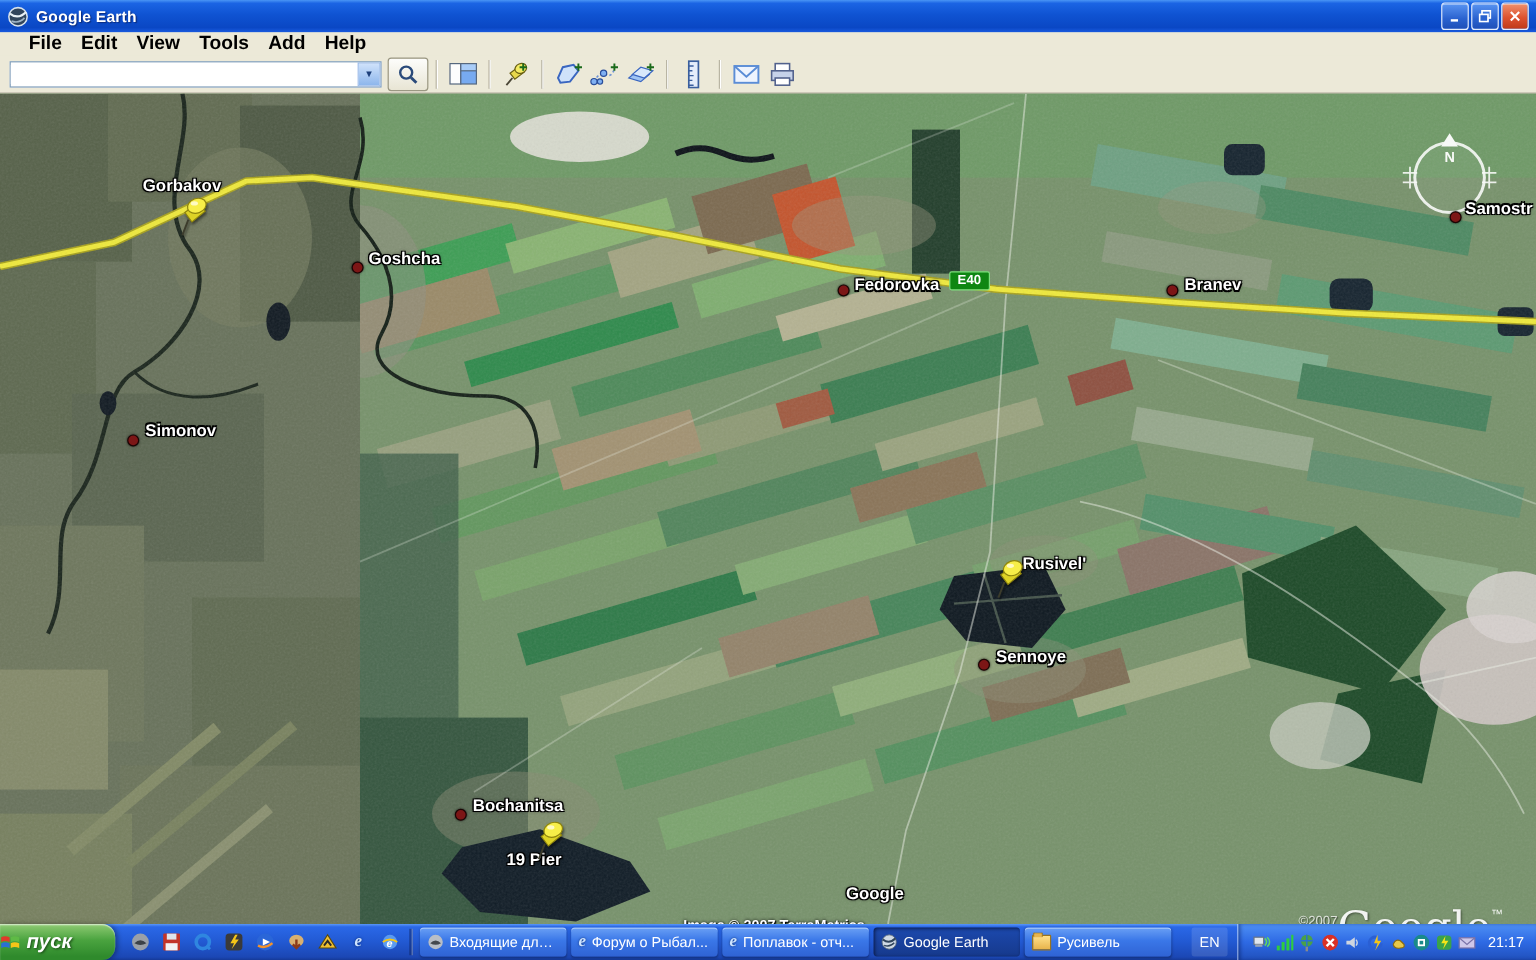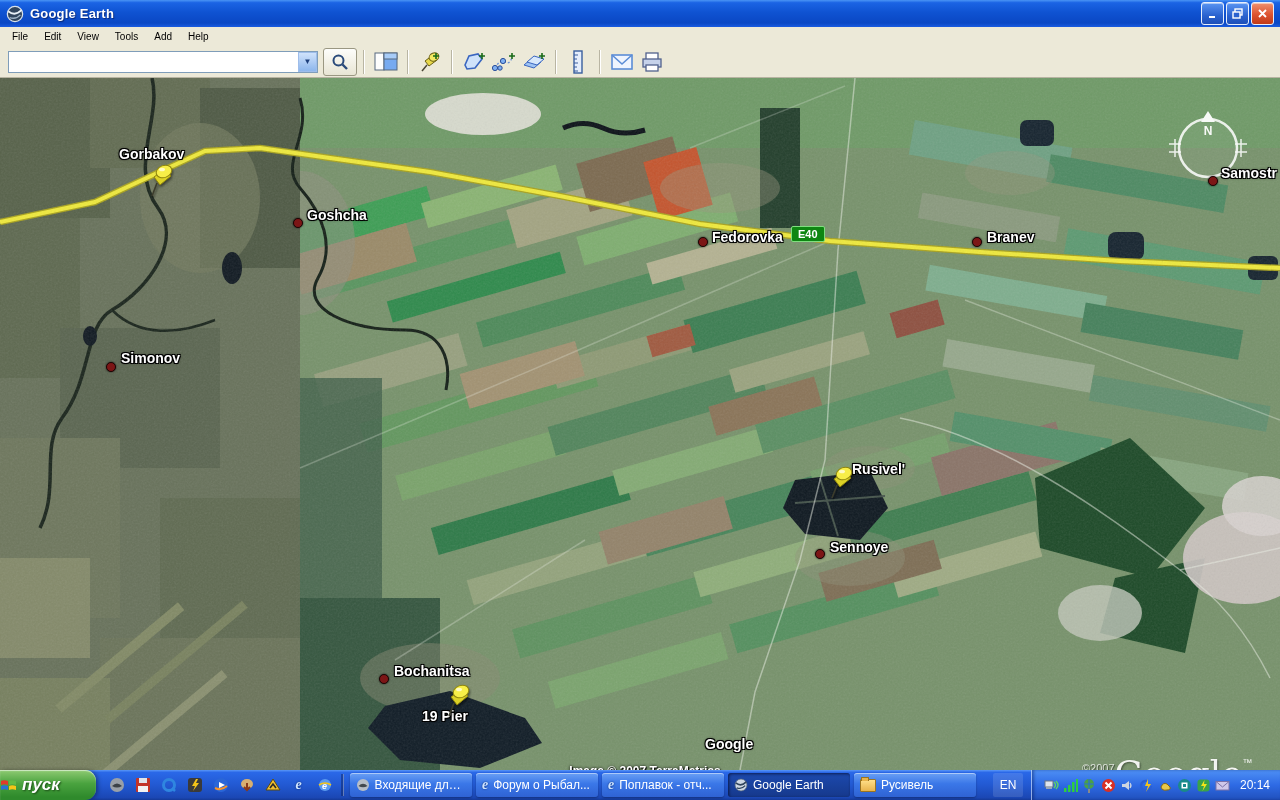--- a/index.html
+++ b/index.html
@@ -14,21 +14,21 @@
     text-shadow:1px 1px 1px #0a2a7a;letter-spacing:.2px;}
   .winbtns{margin-left:auto;display:flex;gap:2px;}
   .winbtn{width:21px;height:21px;border-radius:3px;border:1px solid #e6eefc;
     display:flex;align-items:center;justify-content:center;color:#fff;font-size:11px;
     font-weight:bold;background:linear-gradient(180deg,#5a95f2,#2a62cf 60%,#1e4fb8);
     box-shadow:inset 0 1px 0 rgba(255,255,255,.5);cursor:pointer;}
   .winbtn.close{background:linear-gradient(180deg,#f0926f,#dd5330 55%,#c03a18);}
 
   
   .menubar{position:absolute;top:27px;left:0;width:1280px;height:19px;background:#ece9d8;
-    display:flex;align-items:center;padding-left:4px;box-sizing:border-box;font-size:10px;color:#000;}
+    display:flex;align-items:center;padding-left:16px;box-sizing:border-box;font-size:16px;color:#000;font-weight:bold;}
   .menubar span{padding:1px 8px;cursor:default;}
 
   
   .toolbar{position:absolute;top:46px;left:0;width:1280px;height:32px;background:#ece9d8;
     border-bottom:1px solid #b8b4a2;display:flex;align-items:center;padding-left:8px;box-sizing:border-box;}
   .searchcombo{width:308px;height:20px;background:#fff;border:1px solid #7f9db9;display:flex;align-items:center;}
   .searchcombo input{flex:1;border:none;outline:none;height:16px;font-size:12px;padding:0 3px;
     font-family:"Liberation Sans",sans-serif;}
   .combo-arrow{width:17px;height:18px;margin:0;background:linear-gradient(180deg,#cfe2fb,#8db6ec);
     border:1px solid #9ebdea;display:flex;align-items:center;justify-content:center;
@@ -562,17 +562,17 @@
             <rect x="1.5" y="1.5" width="12" height="12" rx="3" fill="#3aa24a"></rect>
             <path d="M8.5,2 L5,8 H8 L6.5,13 L11,6 H8 Z" fill="#f5e518"></path>
           </svg>
         </span>
       <span class="trayicon">
         <svg width="15" height="15">
             <rect x="1" y="3.5" width="13" height="8.5" fill="#cfc8ea" stroke="#7a72a8"></rect>
             <path d="M1,3.5 L7.5,9 L14,3.5" stroke="#7a72a8" fill="none"></path>
           </svg>
         </span>
-      <span class="clock">20:14</span>
+      <span class="clock">21:17</span>
     </div>
   </div>
 
 </div>
 
 </body></html>

